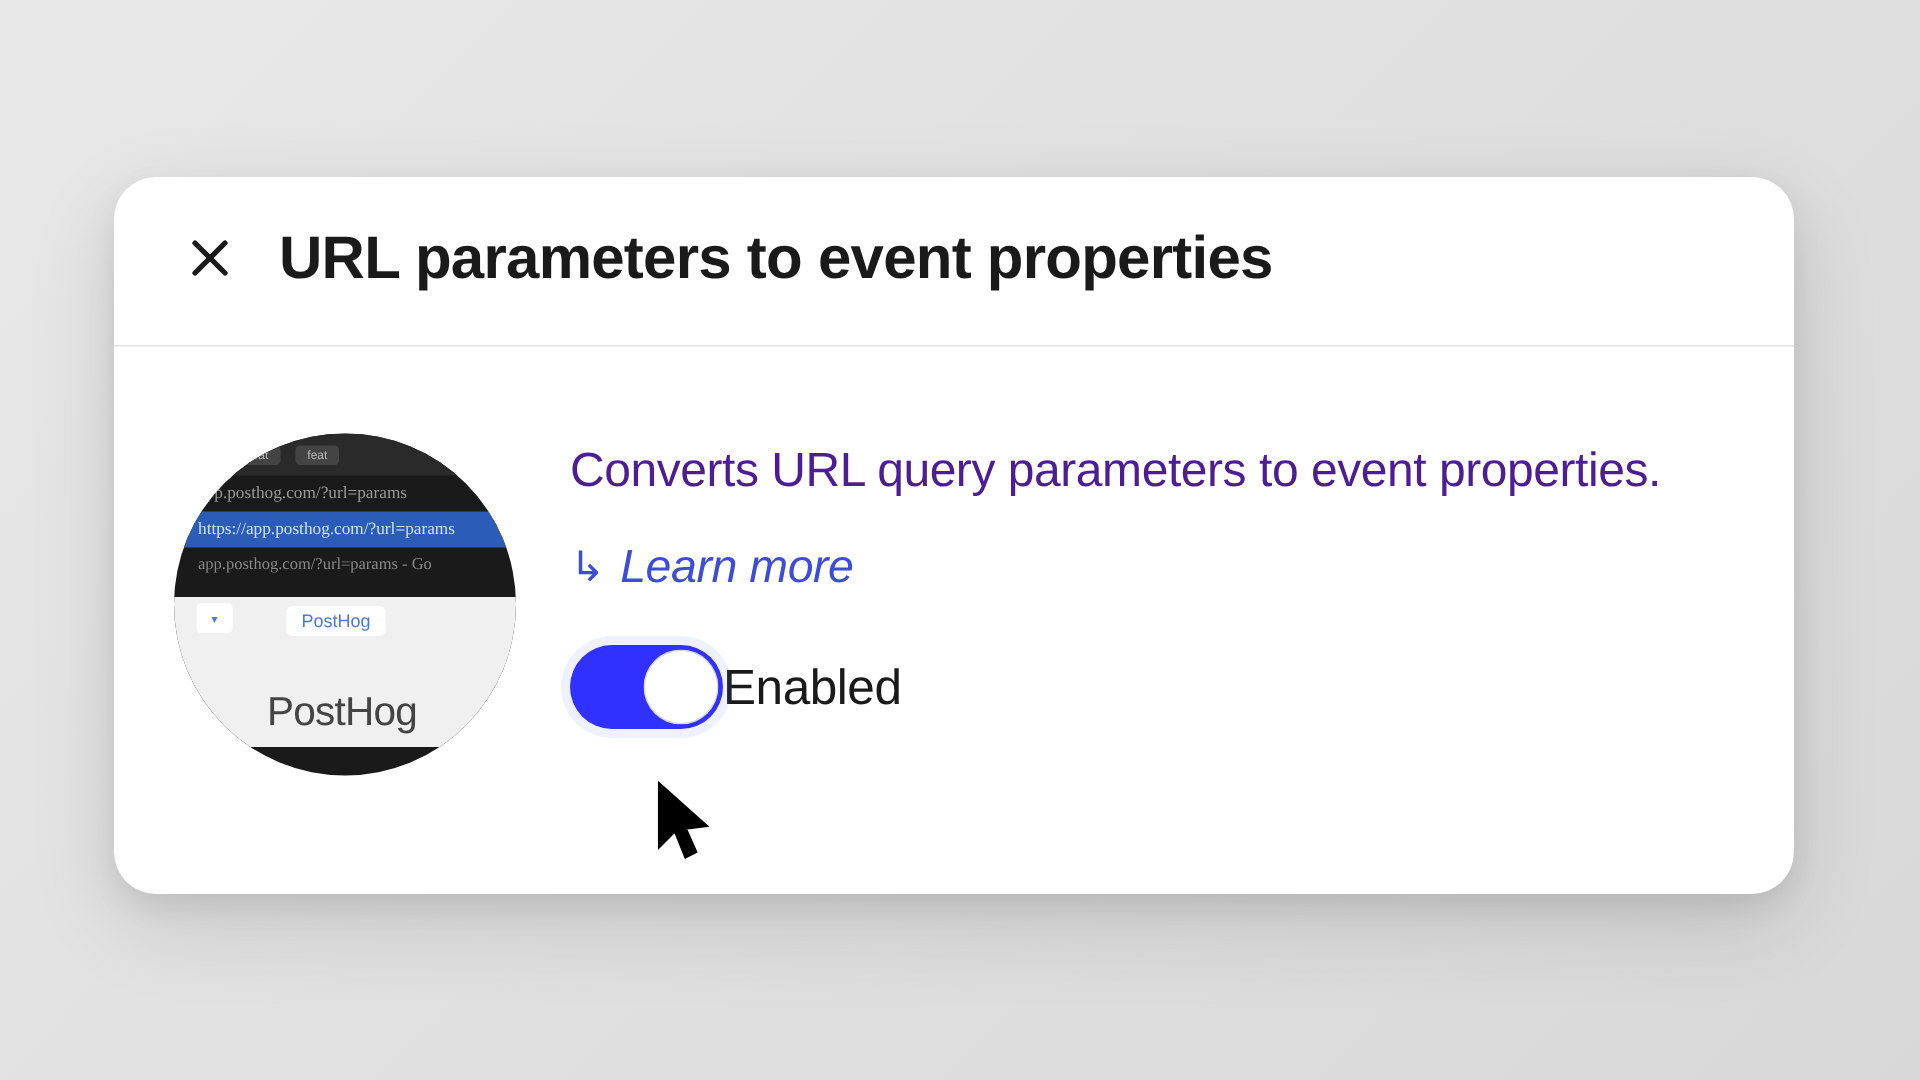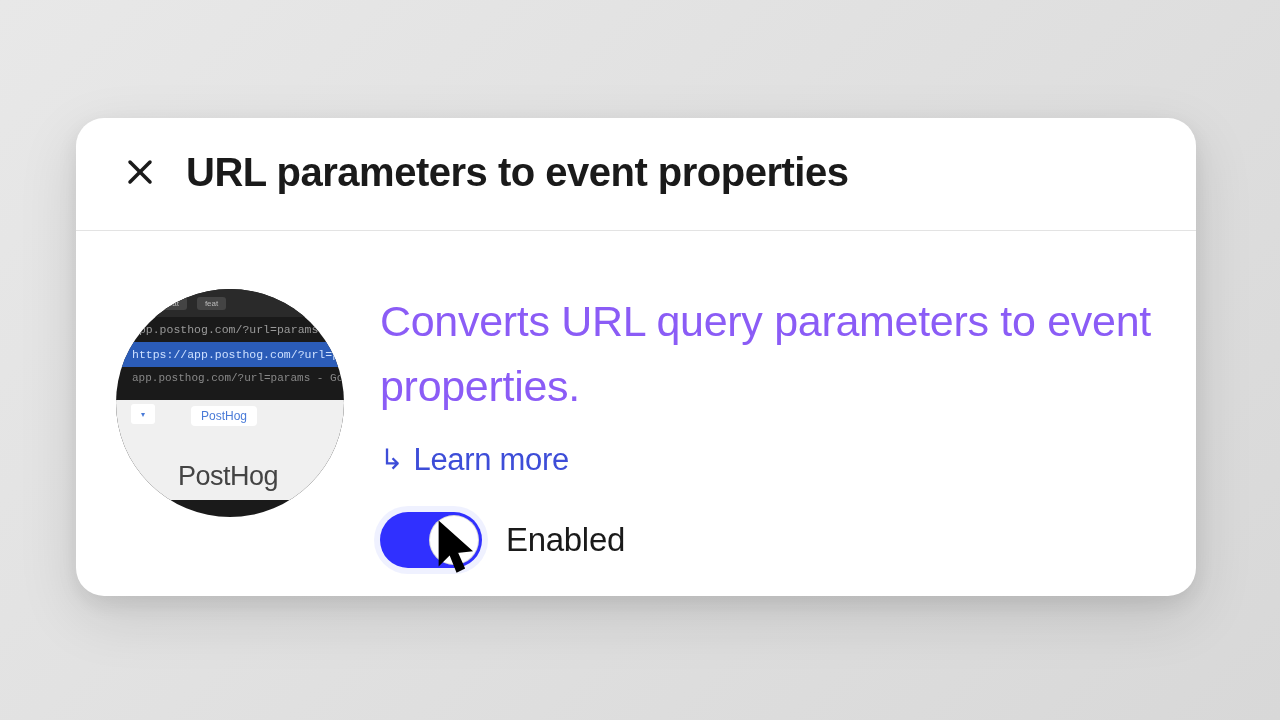--- a/index.html
+++ b/index.html
@@ -83,21 +83,21 @@
       background: #444;
       color: #bbb;
       font-size: 8px;
       padding: 2px 8px;
       border-radius: 3px;
     }
     .url-line {
       font-size: 11.5px;
       padding: 6px 16px;
       color: #999;
-      font-family: Liberation Mono, monospace;
+      font-family: Liberation Serif, serif;
       white-space: nowrap;
       overflow: hidden;
     }
     .url-line.highlighted {
       background: #2b5cb8;
       color: #cde0ff;
       font-weight: 500;
     }
     .url-line.lower {
       color: #888;
@@ -140,48 +140,48 @@
       left: 62px;
       font-size: 27px;
       color: #444;
       font-weight: 400;
       letter-spacing: -0.5px;
     }
     .content-col {
       flex: 1;
     }
     .description {
-      font-size: 43px;
+      font-size: 32px;
       font-weight: 400;
-      color: #8b5cf6;
+      color: #4c1d95;
       line-height: 1.52;
       margin-bottom: 22px;
       letter-spacing: -0.3px;
     }
     .learn-more-row {
       display: flex;
       align-items: center;
       gap: 10px;
       margin-bottom: 34px;
     }
     .learn-more-arrow {
       color: #3d4dd8;
       font-size: 28px;
       font-weight: 500;
     }
     .learn-more-link {
       color: #3d4dd8;
       font-size: 31px;
+      font-style: italic;
       cursor: pointer;
       letter-spacing: -0.3px;
     }
     .toggle-row {
       display: flex;
       align-items: center;
-      gap: 24px;
     }
     .toggle {
       width: 102px;
       height: 56px;
       background: #3030ff;
       border-radius: 30px;
       position: relative;
       cursor: pointer;
       box-shadow: 0 0 0 6px rgba(100,120,255,0.10);
     }

